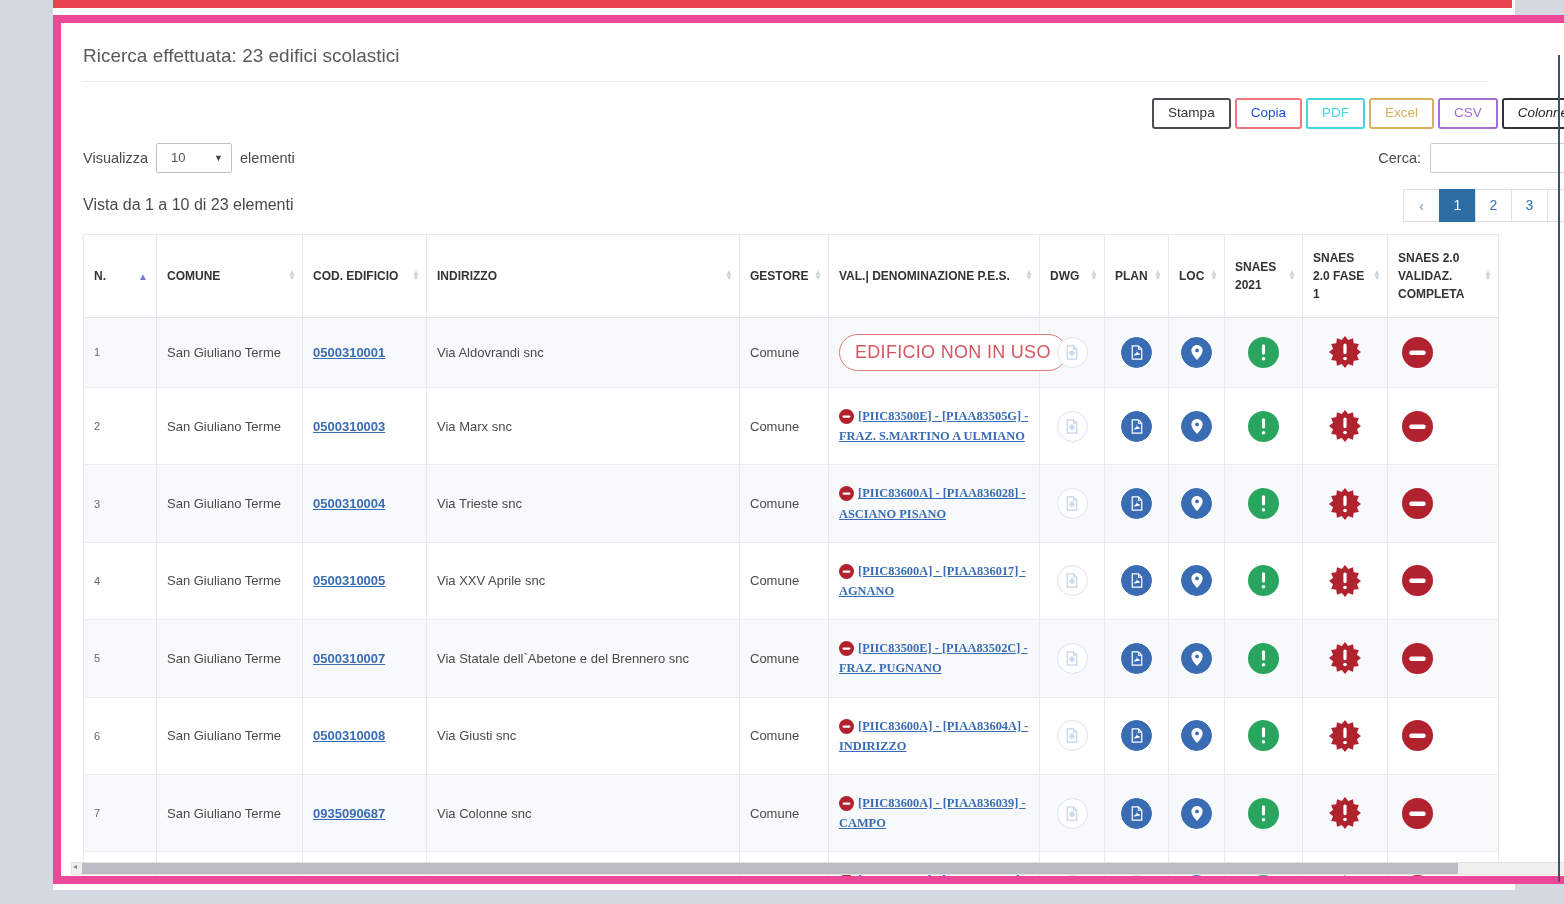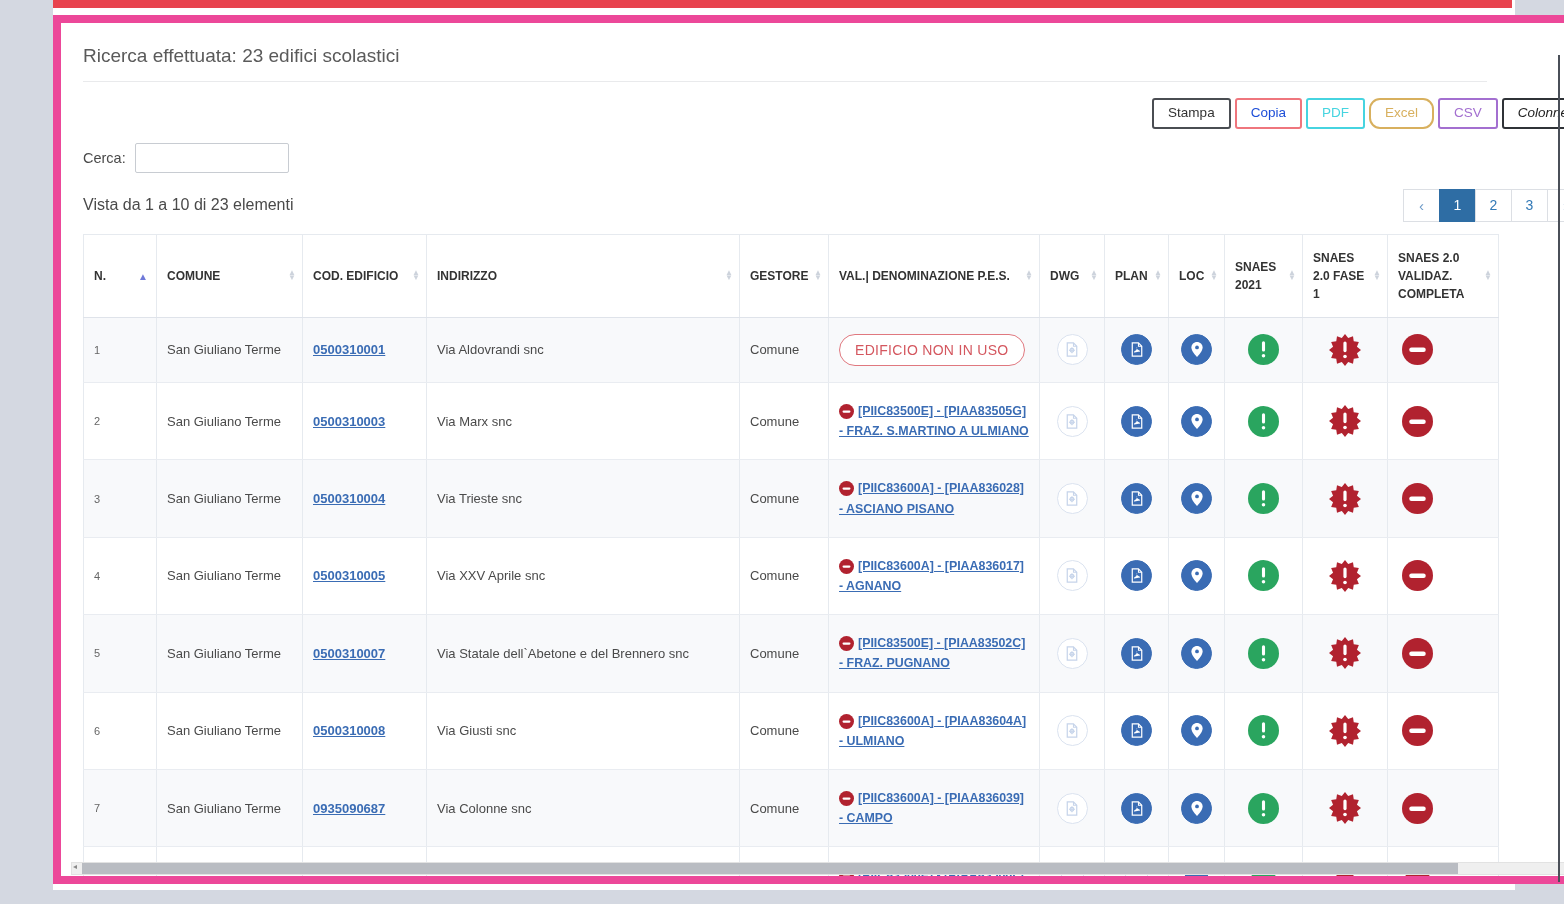--- a/index.html
+++ b/index.html
@@ -67,51 +67,59 @@
   table.results tbody td{
     border-bottom:1px solid #e9ecf1;font-size:13px;color:#4a4a4a;
     padding:16px 8px 16px 10px;background:#fff;
   }
   table.results tbody tr.odd td{background:#f8f9fb;}
   table.results tbody tr td:first-child{font-size:11px;color:#666;}
   table.results tbody td.icon-cell{text-align:center;padding:8px 4px;}
   table.results tbody td.validaz-cell{text-align:left;padding-left:14px;}
 
   a.code-link{color:#3a6cb4;font-weight:700;font-size:13px;text-decoration:underline;cursor:pointer;}
-  a.pes-link{color:#3a6cb4;font-weight:700;font-size:12.4px;text-decoration:underline;cursor:pointer;line-height:1.55;}
+  a.pes-link{color:#3a6cb4;font-weight:700;font-size:12.4px;text-decoration:underline;cursor:pointer;line-height:1.55;font-family:Liberation Serif, serif;}
   .pes-entry{margin:2px 0;line-height:1.55;}
   .mini-minus{display:inline-block;vertical-align:-3px;margin-right:4px;}
 
   .badge-pill{
     display:inline-block;border:1.5px solid #e0787f;color:#d4575f;border-radius:999px;
-    padding:7px 15px;font-size:14px;letter-spacing:.3px;background:#fff;white-space:nowrap;
+    padding:7px 15px;font-size:18px;letter-spacing:.3px;background:#fff;white-space:nowrap;
   }
   .icn{display:inline-block;vertical-align:middle;}
 </style>
 </head>
 <body>
 
 <div class="white-sheet"></div>
 <div class="top-red-bar"></div>
 
 <div class="red-frame">
   <div class="content">
     <div class="page-title">Ricerca effettuata: 23 edifici scolastici</div>
     <div class="title-rule"></div>
 
     <div class="toolbar">
         <button class="tb-btn" style="border-color: rgb(74, 77, 82); color: rgb(51, 51, 51);">Stampa</button>
         <button class="tb-btn" style="border-color: rgb(239, 118, 125); color: #1d4ed8;">Copia</button>
         <button class="tb-btn" style="border-color: rgb(70, 212, 224); color: rgb(70, 212, 224);">PDF</button>
-        <button class="tb-btn" style="border-color: rgb(216, 176, 94); color: rgb(216, 176, 94); border-radius: 11px;">Excel</button>
+        <button class="tb-btn" style="border-color: rgb(216, 176, 94); color: rgb(216, 176, 94);">Excel</button>
         <button class="tb-btn" style="border-color: rgb(163, 111, 208); color: rgb(163, 111, 208);">CSV</button>
         <button class="tb-btn" style="border-color: rgb(47, 50, 55); color: rgb(34, 34, 34); font-style: italic;">Colonne</button>
       </div>
 
     <div class="controls-row">
+      <div class="length-control">
+        <span>Visualizza</span>
+        <div class="select-box">
+          <span>10</span>
+          <span class="select-caret">▼</span>
+        </div>
+        <span>elementi</span>
+      </div>
       <div class="search-control">
         <span>Cerca:</span>
         <input class="search-input" type="text" value="" style="">
       </div>
     </div>
 
     <div class="info-row">
       <span class="info-text">Vista da 1 a 10 di 23 elementi</span>
       <div class="pagination">
           <div class="page-item nav">‹</div>
@@ -425,21 +433,21 @@
           <tr class="even">
             <td>6</td>
             <td>San Giuliano Terme</td>
             <td><a class="code-link">0500310008</a></td>
             <td>Via  Giusti snc</td>
             <td>Comune</td>
             <td>
               <div class="pes-entry"><svg class="icn mini-minus" width="15" height="15" viewBox="0 0 30 30">
                   <circle cx="15" cy="15" r="15" fill="#b1222f"></circle>
                   <rect x="7" y="13" width="16" height="4.4" rx="2.2" fill="#fff"></rect>
-                </svg><a class="pes-link">[PIIC83600A] - [PIAA83604A] - ULMIANO</a></div>
+                </svg><a class="pes-link">[PIIC83600A] - [PIAA83604A] - INDIRIZZO</a></div>
             </td>
             <td class="icon-cell"><span class="icn" style="width:31px;height:31px;border-radius:50%;background:#fff;border:1px solid #dbe3f0;display:inline-flex;align-items:center;justify-content:center;box-sizing:border-box;">
                 <svg width="14" height="15" viewBox="0 0 14.5 16">
                   <path d="M2.2 1h6.6l3.5 3.5V15H2.2z" fill="none" stroke="#c6d4ea" stroke-width="1.3"></path>
                   <path d="M8.8 1v3.5h3.5" fill="none" stroke="#c6d4ea" stroke-width="1.1"></path>
                   <circle cx="7.2" cy="8.8" r="2" fill="none" stroke="#c6d4ea" stroke-width="1.1"></circle>
                   <path d="M7.2 5.6v6.4M4 8.8h6.4" stroke="#c6d4ea" stroke-width="1.1"></path>
                 </svg>
               </span></td>
             <td class="icon-cell"><span class="icn" style="width:31px;height:31px;border-radius:50%;background:#3a6cb4;border:1px solid #3a6cb4;display:inline-flex;align-items:center;justify-content:center;box-sizing:border-box;">

